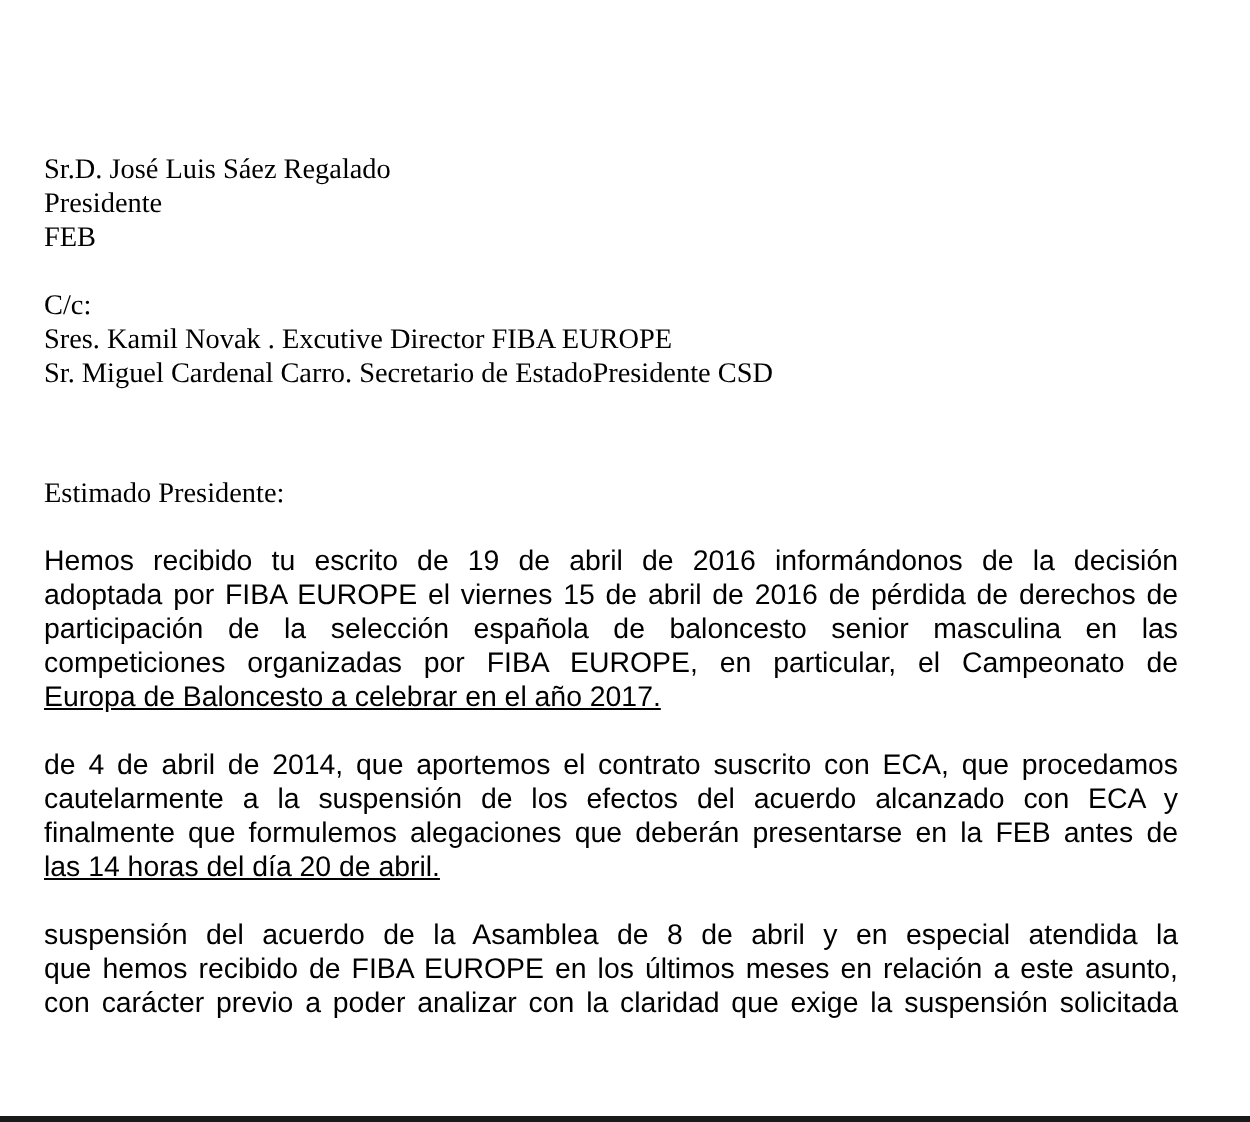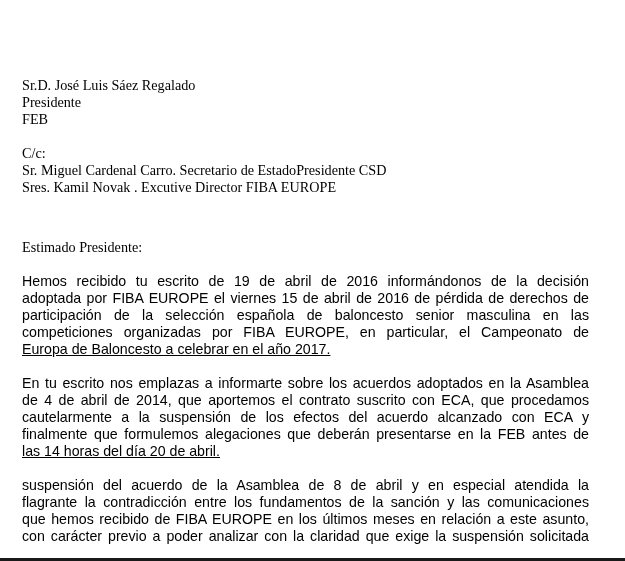--- a/index.html
+++ b/index.html
@@ -75,52 +75,50 @@
     <div class="block">
       <span class="line">Sr.D. José Luis Sáez Regalado</span>
       <span class="line">Presidente</span>
       <span class="line">FEB</span>
     </div>
 
     <div class="gap1"></div>
 
     <div class="block">
       <span class="line">C/c:</span>
+      <span class="line">Sres. Kamil Novak . Excutive Director FIBA EUROPE</span>
       <span class="line">Sr. Miguel Cardenal Carro. Secretario de EstadoPresidente CSD</span>
-      <span class="line">Sres. Kamil Novak . Excutive Director FIBA EUROPE</span>
     </div>
 
     <div class="gap3"></div>
 
     <span class="line">Estimado Presidente:</span>
 
     <div class="gap1"></div>
 
     <div class="para">
       <span class="pl">Hemos recibido tu escrito de 19 de abril de 2016 informándonos de la decisión</span>
       <span class="pl">adoptada por FIBA EUROPE el viernes 15 de abril de 2016 de pérdida de derechos de</span>
       <span class="pl">participación de la selección española de baloncesto senior masculina en las</span>
       <span class="pl">competiciones organizadas por FIBA EUROPE, en particular, el Campeonato de</span>
       <span class="pl last">Europa de Baloncesto a celebrar en el año 2017.</span>
     </div>
 
     <div class="gap1"></div>
 
     <div class="para">
-      <span class="pl">En tu escrito nos emplazas a informarte sobre los acuerdos adoptados en la Asamblea</span>
       <span class="pl">de 4 de abril de 2014, que aportemos el contrato suscrito con ECA, que procedamos</span>
       <span class="pl">cautelarmente a la suspensión de los efectos del acuerdo alcanzado con ECA y</span>
       <span class="pl">finalmente que formulemos alegaciones que deberán presentarse en la FEB antes de</span>
       <span class="pl last">las 14 horas del día 20 de abril.</span>
     </div>
 
     <div class="gap1"></div>
 
     <div class="para">
       <span class="pl">suspensión del acuerdo de la Asamblea de 8 de abril y en especial atendida la</span>
-      <span class="pl">flagrante la  contradicción entre los fundamentos de la sanción y las comunicaciones</span>
       <span class="pl">que hemos recibido de FIBA EUROPE en los últimos meses en relación a este asunto,</span>
       <span class="pl">con carácter previo a poder analizar con la claridad que exige la suspensión solicitada</span>
     </div>
 
   </div>
   <div class="bottom-rule"></div>
 </div>
 
 </body></html>

